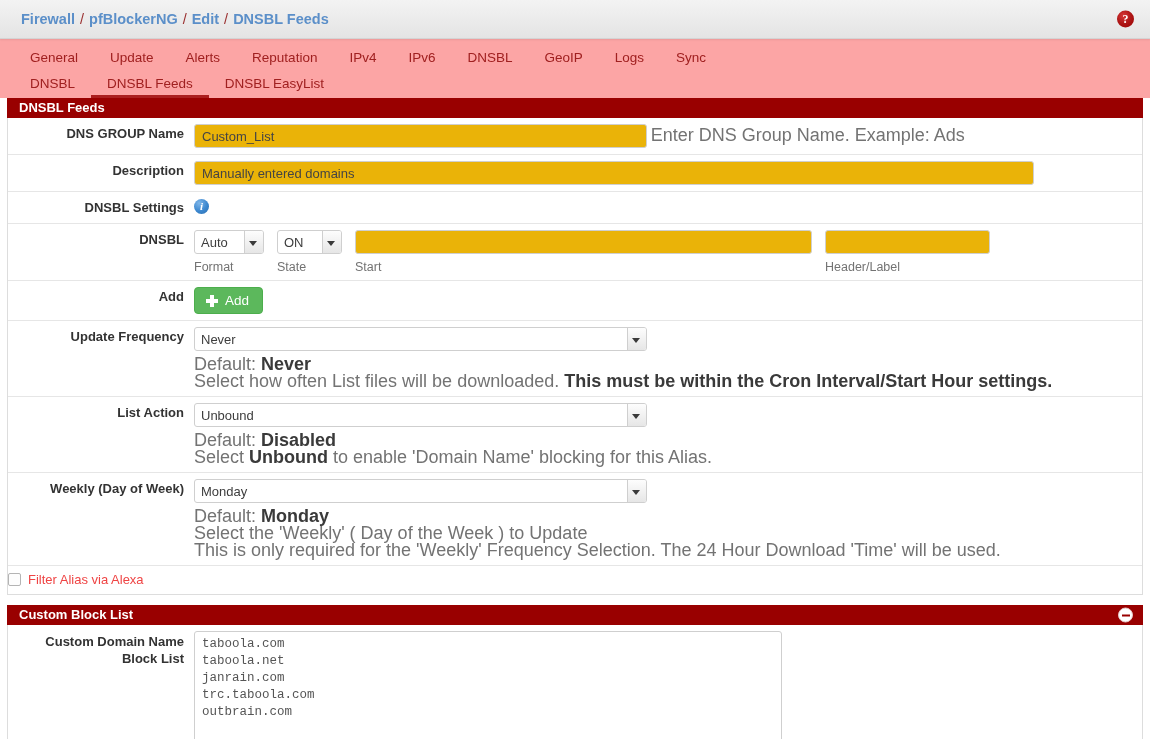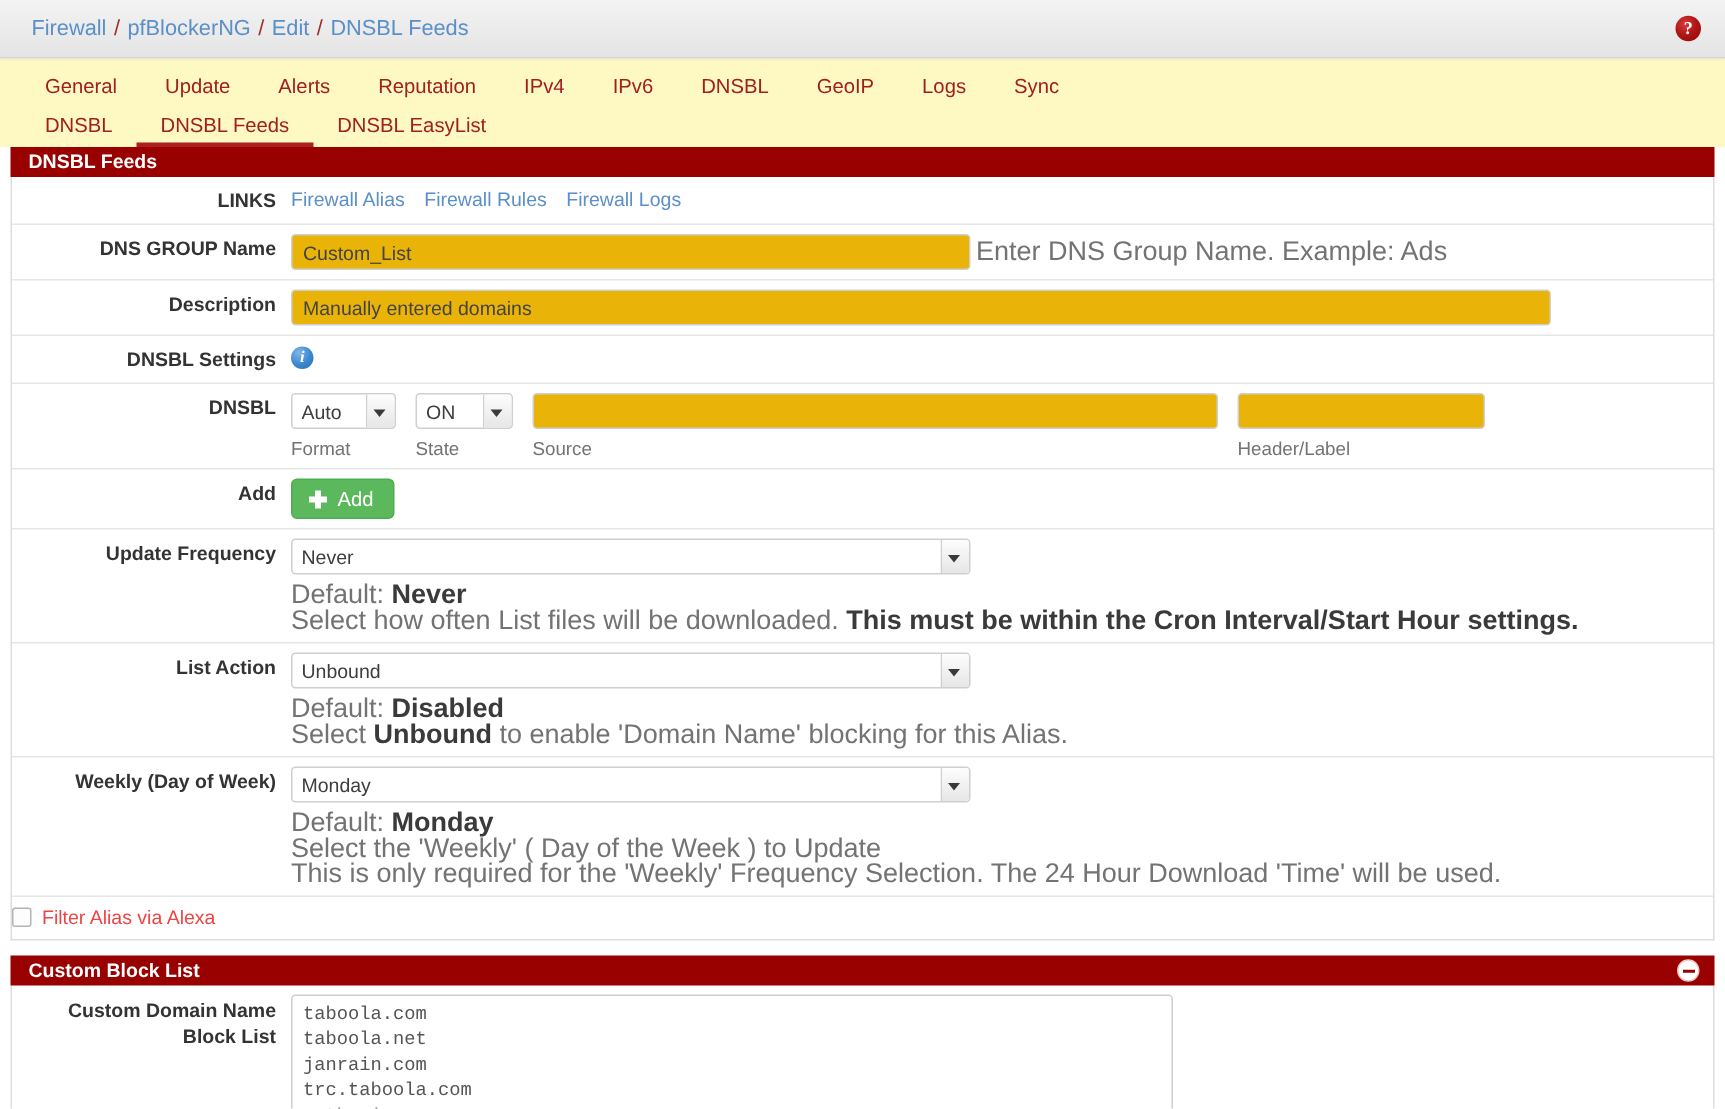--- a/index.html
+++ b/index.html
@@ -22,20 +22,21 @@
     box-shadow: 0 1px 2px rgba(0,0,0,0.07);
     display: flex;
     align-items: center;
     padding-left: 21px;
   }
   .crumb {
     color: #5b8fc9;
     font-size: 14.5px;
     text-decoration: none;
     white-space: nowrap;
+    font-weight: bold;
   }
   .crumb-sep {
     color: #9b3030;
     font-size: 14.5px;
     margin: 0 5px;
   }
   .help-icon {
     position: absolute;
     right: 16px;
     top: 50%;
@@ -47,21 +48,21 @@
     font-size: 12px;
     font-weight: bold;
     line-height: 17px;
     text-align: center;
     cursor: pointer;
     font-family: "Liberation Serif", serif;
   }
 
   
   .tabs-wrap {
-    background: #fef9c3;
+    background: #fca5a5;
     padding-top: 6px;
   }
   .tabrow {
     display: flex;
     align-items: flex-end;
     padding-left: 14px;
     height: 27px;
   }
   .tabrow.row2 { height: 26px; }
   .tab {
@@ -336,30 +337,20 @@
     <div class="tab">DNSBL EasyList</div>
   </div>
 </div>
 
 <div class="panel">
   <div class="panel-heading">
     <span>DNSBL Feeds</span>
   </div>
   <div class="panel-body">
 
-    <div class="frow">
-      <div class="flabel">LINKS</div>
-      <div class="fctl">
-        <div class="linkset">
-          <a class="flink">Firewall Alias</a>
-          <a class="flink">Firewall Rules</a>
-          <a class="flink">Firewall Logs</a>
-        </div>
-      </div>
-    </div>
 
     <div class="frow">
       <div class="flabel">DNS GROUP Name</div>
       <div class="fctl">
         <input class="tinput w-group" type="text" value="Custom_List" style="">
         <span class="help-block">Enter DNS Group Name.    Example: Ads</span>
       </div>
     </div>
 
     <div class="frow">
@@ -391,21 +382,21 @@
           <div class="field-col">
             <span class="selwrap">
               <select class="sel sel-state">
                 <option>ON</option>
               </select>
             </span>
             <span class="sublabel">State</span>
           </div>
           <div class="field-col">
             <input class="tinput w-source" type="text" value="" style="">
-            <span class="sublabel">Source</span>
+            <span class="sublabel">Start</span>
           </div>
           <div class="field-col">
             <input class="tinput w-hdr" type="text" value="" style="">
             <span class="sublabel">Header/Label</span>
           </div>
         </div>
       </div>
     </div>
 
     <div class="frow">

